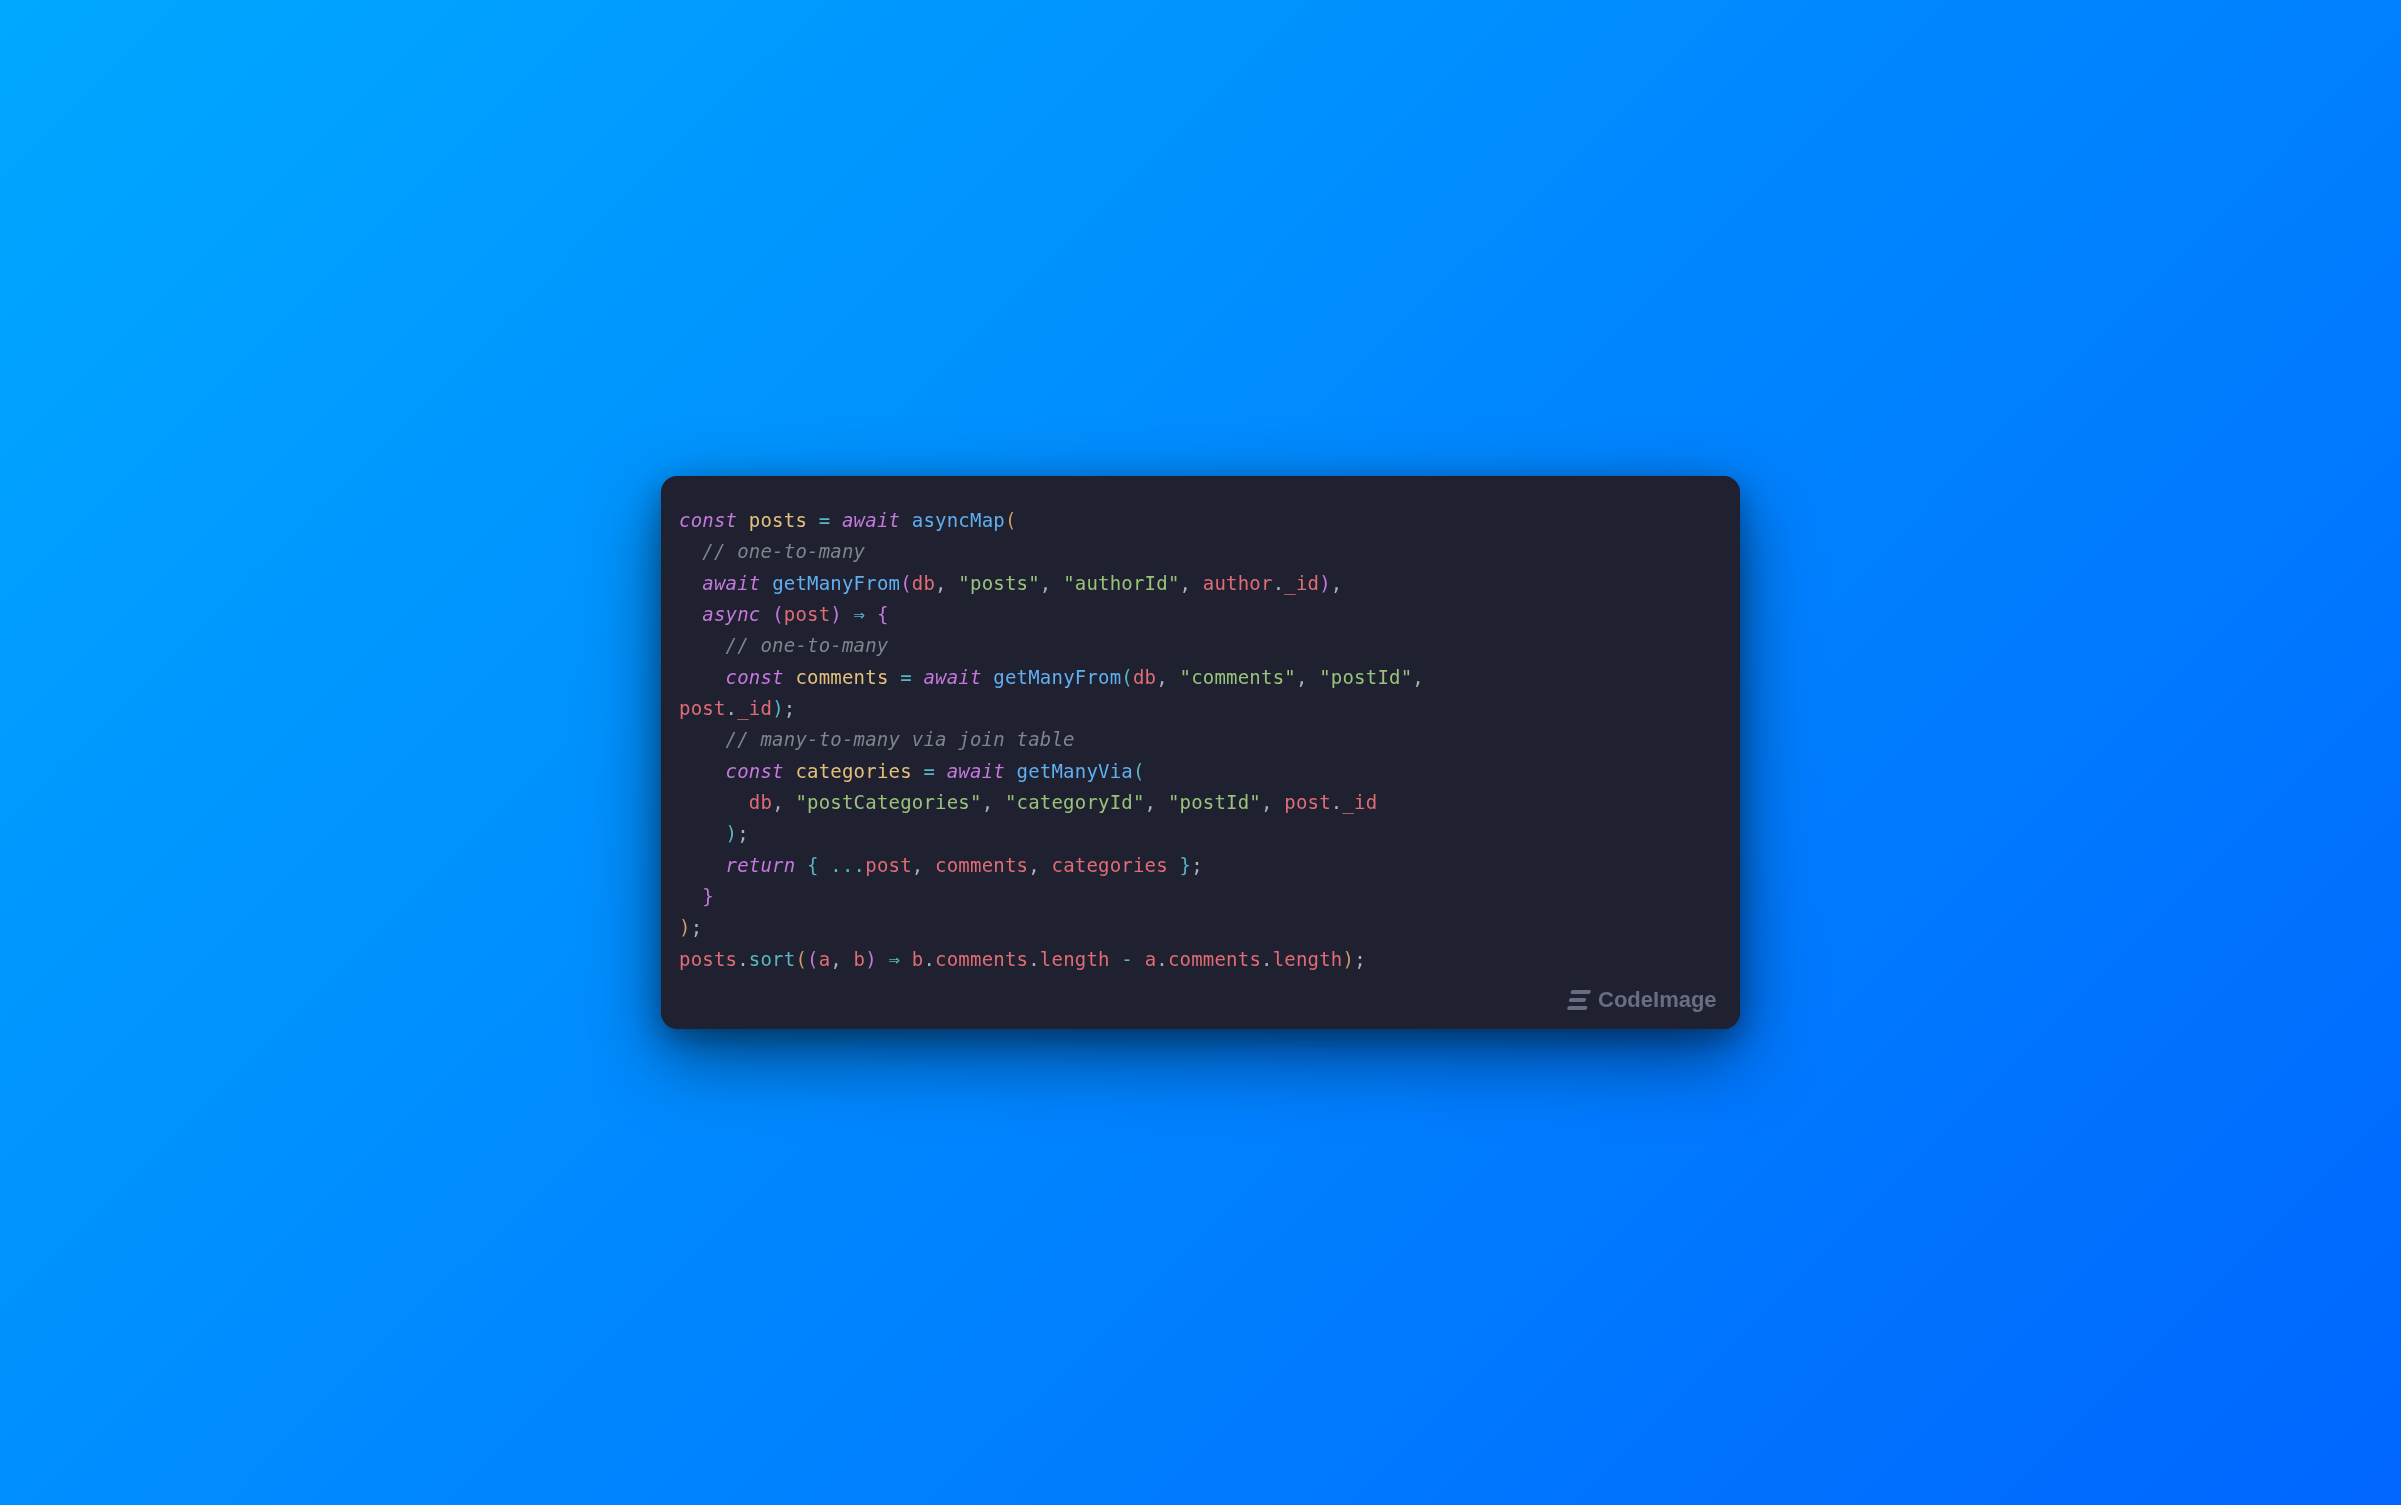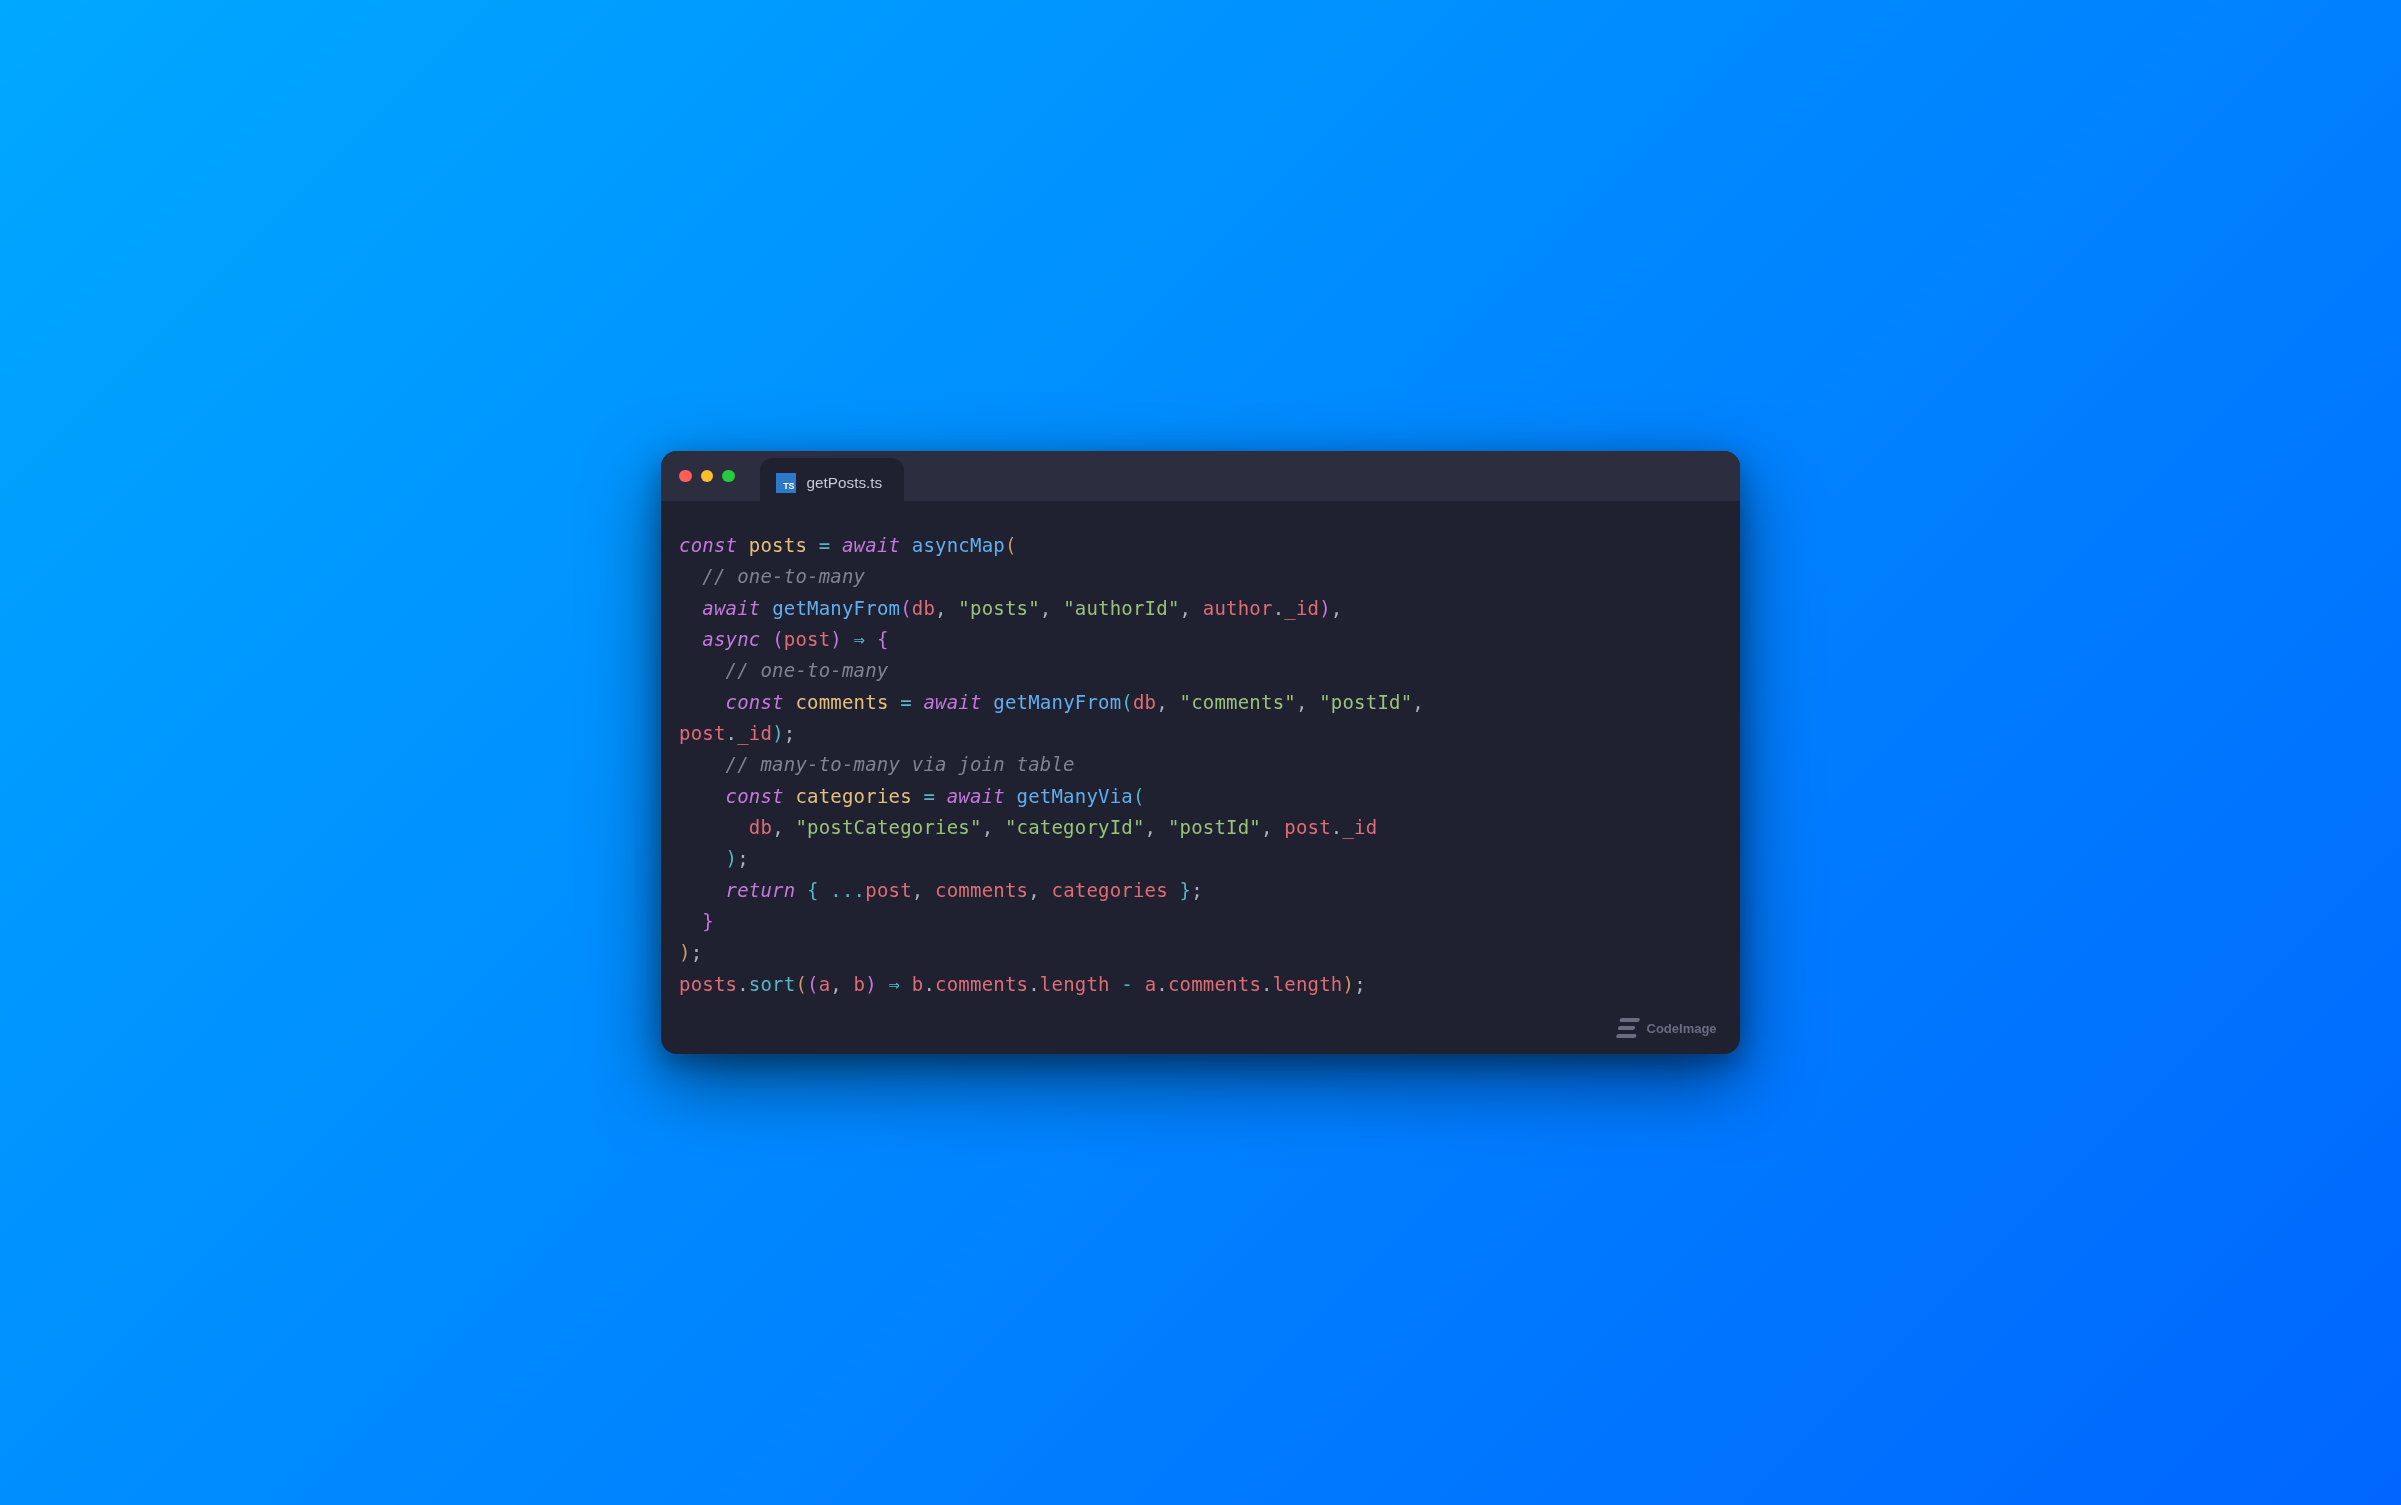--- a/index.html
+++ b/index.html
@@ -82,21 +82,21 @@
   .watermark {
     position: absolute;
     right: 23.4px;
     bottom: 16px;
     display: flex;
     align-items: center;
     gap: 9px;
     color: #6a6d82;
     font-family: -apple-system, BlinkMacSystemFont, "Segoe UI", sans-serif;
     font-weight: 700;
-    font-size: 13px;
+    font-size: 22px;
   }
   .watermark-logo {
     width: 20px;
     height: 20px;
     display: flex;
     flex-direction: column;
     justify-content: space-between;
     transform: skewX(-12deg);
   }
   .watermark-logo span {
@@ -121,31 +121,20 @@
   .pn3 { color: #56b6c2; }                       
   .str { color: #98c379; }                       
   .cmt { color: #7f848e; font-style: italic; }   
   .prop{ color: #e06c75; }                       
   .id  { color: #e06c75; }                       
 </style>
 </head>
 <body>
 
 <div class="window">
-  <div class="titlebar">
-    <div class="traffic-lights">
-      <div class="dot red"></div>
-      <div class="dot yellow"></div>
-      <div class="dot green"></div>
-    </div>
-    <div class="tab">
-      <div class="ts-badge">TS</div>
-      <div class="tab-name">getPosts.ts</div>
-    </div>
-  </div>
 
   <div class="editor"><span class="kw">const</span> <span class="var">posts</span><span class="op"> = </span><span class="kw">await</span> <span class="fn">asyncMap</span><span class="pn">(</span>
   <span class="cmt">// one-to-many</span>
   <span class="kw">await</span> <span class="fn">getManyFrom</span><span class="pn2">(</span><span class="id">db</span><span class="txt">, </span><span class="str">"posts"</span><span class="txt">, </span><span class="str">"authorId"</span><span class="txt">, </span><span class="id">author</span><span class="txt">.</span><span class="prop">_id</span><span class="pn2">)</span><span class="txt">,</span>
   <span class="kw">async</span> <span class="pn2">(</span><span class="id">post</span><span class="pn2">)</span> <span class="op">⇒</span> <span class="pn2">{</span>
     <span class="cmt">// one-to-many</span>
     <span class="kw">const</span> <span class="var">comments</span> <span class="op">=</span> <span class="kw">await</span> <span class="fn">getManyFrom</span><span class="pn3">(</span><span class="id">db</span><span class="txt">, </span><span class="str">"comments"</span><span class="txt">, </span><span class="str">"postId"</span><span class="txt">, </span>
 <span class="id">post</span><span class="txt">.</span><span class="prop">_id</span><span class="pn3">)</span><span class="txt">;</span>
     <span class="cmt">// many-to-many via join table</span>
     <span class="kw">const</span> <span class="var">categories</span> <span class="op">=</span> <span class="kw">await</span> <span class="fn">getManyVia</span><span class="pn3">(</span>

